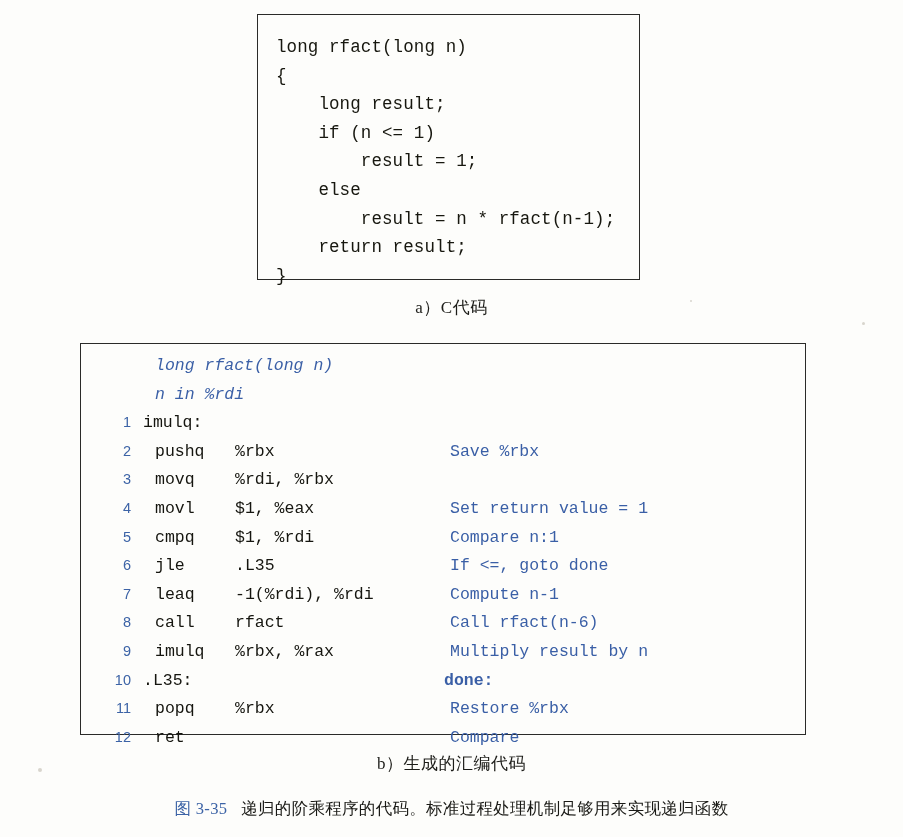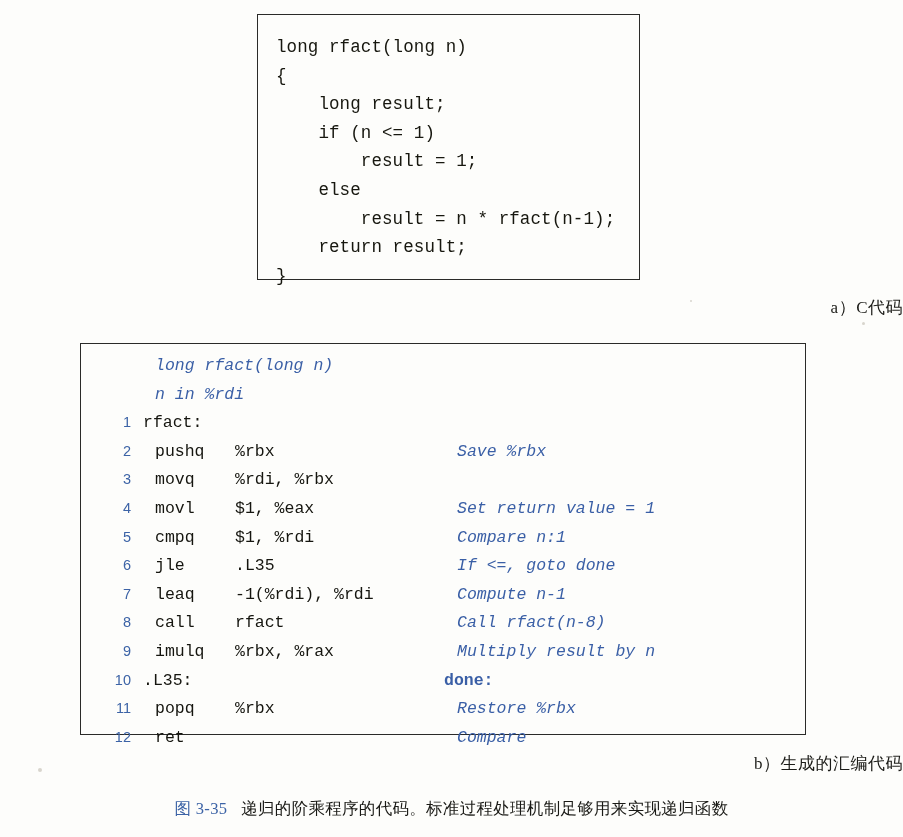--- a/index.html
+++ b/index.html
@@ -35,21 +35,21 @@
     line-height: 28.6px;
     color: #17170f;
     white-space: pre;
     letter-spacing: 0.1px;
   }
 
   .sub-caption {
     position: absolute;
     width: 100%;
     left: 0;
-    text-align: right;
+    text-align: center;
     font-family: "Liberation Serif", serif;
     font-size: 17px;
     color: #1c1c18;
     letter-spacing: 0.5px;
   }
   #caption-a { top: 296px; }
   #caption-b { top: 752px; }
 
   
   #asm-panel {
@@ -100,22 +100,20 @@
     width: 104px;
     padding-left: 0px;
   }
   .asm-operands {
     flex: 0 0 215px;
     width: 215px;
     color: #15150f;
   }
   .asm-comment {
     color: #3a5fa6;
-    font-style: italic;
-    margin-left: 7px;
   }
   .asm-comment.target-label {
     font-style: normal;
     font-weight: bold;
     margin-left: -18px;
   }
 
   
   #figure-caption {
     position: absolute;
@@ -155,28 +153,28 @@
 }</pre>
 </div>
 
 <div class="sub-caption" id="caption-a">a）C代码</div>
 
 <div id="asm-panel">
   <div id="asm-listing">
 
   <div class="asm-row"><span class="asm-lineno"></span><span class="asm-header-text">long rfact(long n)</span></div>
       <div class="asm-row"><span class="asm-lineno"></span><span class="asm-header-text">n in %rdi</span></div>
-      <div class="asm-row"><span class="asm-lineno">1</span><span class="asm-mnemonic label-col">rfact:</span><span class="asm-operands"></span><span class="asm-comment"></span></div>
+      <div class="asm-row"><span class="asm-lineno">1</span><span class="asm-mnemonic label-col">imulq:</span><span class="asm-operands"></span><span class="asm-comment"></span></div>
       <div class="asm-row"><span class="asm-lineno">2</span><span class="asm-mnemonic">pushq</span><span class="asm-operands">%rbx</span><span class="asm-comment">Save %rbx</span></div>
       <div class="asm-row"><span class="asm-lineno">3</span><span class="asm-mnemonic">movq</span><span class="asm-operands">%rdi, %rbx</span></div>
       <div class="asm-row"><span class="asm-lineno">4</span><span class="asm-mnemonic">movl</span><span class="asm-operands">$1, %eax</span><span class="asm-comment">Set return value = 1</span></div>
       <div class="asm-row"><span class="asm-lineno">5</span><span class="asm-mnemonic">cmpq</span><span class="asm-operands">$1, %rdi</span><span class="asm-comment">Compare n:1</span></div>
       <div class="asm-row"><span class="asm-lineno">6</span><span class="asm-mnemonic">jle</span><span class="asm-operands">.L35</span><span class="asm-comment">If &lt;=, goto done</span></div>
       <div class="asm-row"><span class="asm-lineno">7</span><span class="asm-mnemonic">leaq</span><span class="asm-operands">-1(%rdi), %rdi</span><span class="asm-comment">Compute n-1</span></div>
-      <div class="asm-row"><span class="asm-lineno">8</span><span class="asm-mnemonic">call</span><span class="asm-operands">rfact</span><span class="asm-comment">Call rfact(n-8)</span></div>
+      <div class="asm-row"><span class="asm-lineno">8</span><span class="asm-mnemonic">call</span><span class="asm-operands">rfact</span><span class="asm-comment">Call rfact(n-6)</span></div>
       <div class="asm-row"><span class="asm-lineno">9</span><span class="asm-mnemonic">imulq</span><span class="asm-operands">%rbx, %rax</span><span class="asm-comment">Multiply result by n</span></div>
       <div class="asm-row"><span class="asm-lineno">10</span><span class="asm-mnemonic label-col">.L35:</span><span class="asm-operands"></span><span class="asm-comment target-label">done:</span></div>
       <div class="asm-row"><span class="asm-lineno">11</span><span class="asm-mnemonic">popq</span><span class="asm-operands">%rbx</span><span class="asm-comment">Restore %rbx</span></div>
       <div class="asm-row"><span class="asm-lineno">12</span><span class="asm-mnemonic">ret</span><span class="asm-operands"></span><span class="asm-comment">Compare</span></div>
     </div>
 </div>
 
 <div class="sub-caption" id="caption-b">b）生成的汇编代码</div>
 
 <div id="figure-caption">

